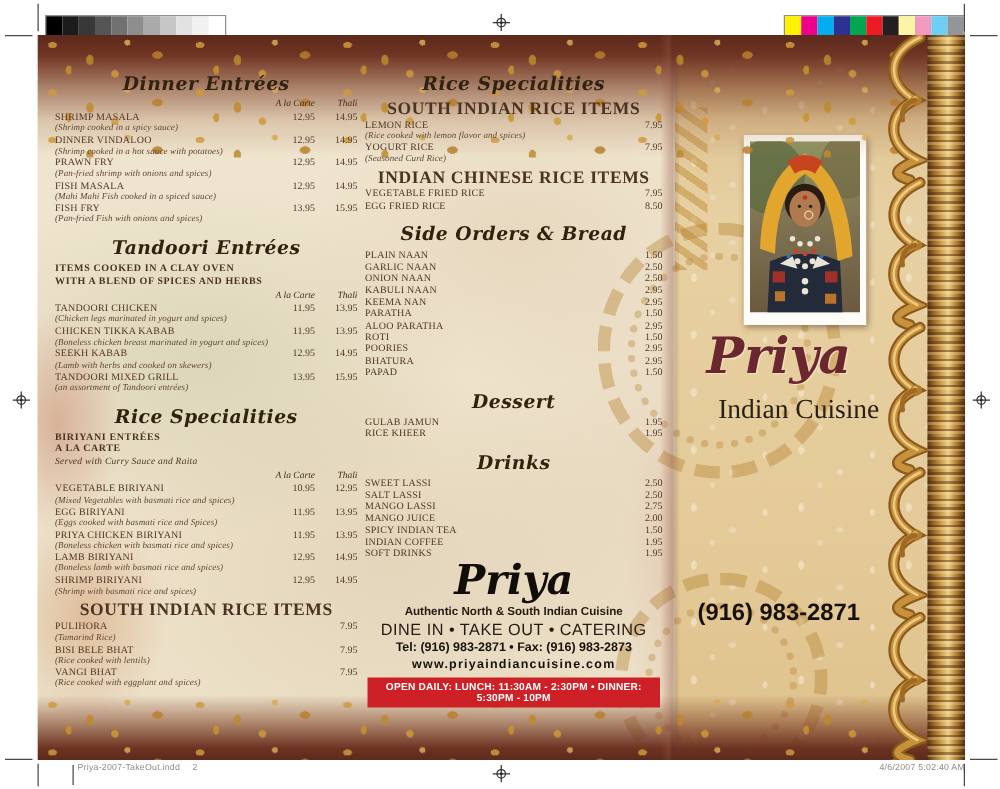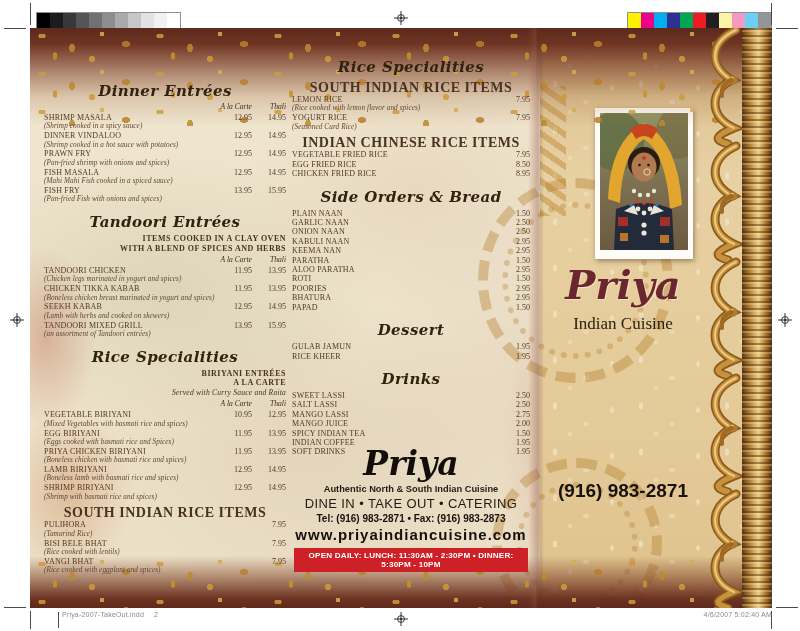--- a/index.html
+++ b/index.html
@@ -36,46 +36,46 @@
       radial-gradient(5px 7px at 42px 20px, #bd8a30 58%, transparent 62%),
       radial-gradient(4px 4px at 72px 6px, #d8ab55 58%, transparent 62%),
       radial-gradient(7px 5px at 96px 16px, #b97f2c 58%, transparent 62%),
       radial-gradient(5px 5px at 62px 31px, #cf9a3d 58%, transparent 62%),
       radial-gradient(4px 6px at 25px 28px, #c8922f 58%, transparent 62%);
     background-size:118px 38px;}
   .fold{position:absolute;left:498px;top:0;width:16px;height:100%;
     background:linear-gradient(to right,rgba(150,80,65,0),rgba(158,88,70,.30) 45%,rgba(95,45,35,.28) 62%,rgba(150,80,65,0));}
   
   .col{position:absolute;top:30px;color:#503726;}
-  .col-left{left:14px;width:242px;margin-top:24px;}
+  .col-left{left:14px;width:242px;}
   .col-mid{left:262px;width:238px;}
   .m-section{margin-bottom:9px;}
   .m-title{font-family:"DejaVu Serif",serif;font-style:italic;font-weight:700;font-size:15px;
            line-height:18px;color:#31220f;text-align:center;letter-spacing:.4px;margin:9px 0 3px;}
   .m-section:first-child .m-title{margin-top:0;}
-  .m-sub{font-size:8px;font-weight:700;letter-spacing:.5px;color:#4a3322;text-align:right;line-height:9.5px;}
+  .m-sub{font-size:8px;font-weight:700;letter-spacing:.5px;color:#4a3322;text-align:left;line-height:9.5px;}
   .m-sub.italic{font-style:italic;font-weight:400;font-size:7.6px;letter-spacing:.2px;}
   .m-group-label{font-size:14px;font-weight:700;color:#4a3322;text-align:center;letter-spacing:.5px;margin:7px 0 3px;line-height:9px;}
   .m-phead{display:flex;justify-content:flex-end;font-style:italic;font-size:7.6px;color:#3f2d1f;line-height:8.5px;margin:3px 0 1.5px;}
   .m-phead span{text-align:right;}
   .m-phead .w2{width:46px;}
   .m-phead .w1{width:34px;}
   .m-row{display:flex;align-items:baseline;font-size:8px;line-height:9.4px;color:#533827;}
   .m-name{flex:1;letter-spacing:.2px;}
   .m-price{width:34px;text-align:right;}
   .m-price.w2{width:46px;}
   .m-desc{font-size:7.2px;font-style:italic;color:#5e4634;line-height:8.8px;letter-spacing:.1px;}
   
   .footer{position:absolute;left:262px;top:418px;width:238px;text-align:center;color:#17110c;}
   .f-logo{font-family:"DejaVu Serif",serif;font-style:italic;font-weight:700;font-size:33px;line-height:36px;color:#120d09;}
   .f-tag{font-family:"Liberation Sans",sans-serif;font-weight:700;font-size:9.3px;margin-top:2px;color:#241a12;}
   .f-serv{font-family:"Liberation Sans",sans-serif;font-weight:400;font-size:13px;letter-spacing:.4px;margin-top:2px;color:#241a12;}
   .f-addr{font-family:"Liberation Sans",sans-serif;font-weight:700;font-size:10px;margin-top:4px;}
   .f-tel{font-family:"Liberation Sans",sans-serif;font-weight:700;font-size:10px;margin-top:2px;}
-  .f-web{font-family:"Liberation Sans",sans-serif;font-weight:700;font-size:15px;letter-spacing:1px;margin-top:2px;}
+  .f-web{font-family:"Liberation Sans",sans-serif;font-weight:700;font-size:10px;letter-spacing:1px;margin-top:2px;}
   .f-hours{margin:5px 2px 0;background:#cd2027;color:#fff;font-family:"Liberation Sans",sans-serif;
            font-weight:700;font-size:8.1px;padding:3px 0;letter-spacing:.2px;}
   
   .cover{position:absolute;left:510px;top:0;width:232px;height:580px;
      background:linear-gradient(#d9bd8b,#e7d0a2 25%,#e4ca98 70%,#dec28c);}
   .cover-speckle{position:absolute;inset:0;opacity:.55;
     background-image:
       radial-gradient(4px 6px at 15px 10px, rgba(246,238,216,.95) 55%, transparent 62%),
       radial-gradient(5px 4px at 46px 28px, rgba(240,230,205,.85) 55%, transparent 62%),
       radial-gradient(3px 5px at 72px 14px, rgba(248,240,220,.9) 55%, transparent 62%),
@@ -85,21 +85,21 @@
   .medallion::after{content:"";position:absolute;inset:14px;border-radius:50%;border:6px dotted rgba(176,122,36,.4);}
   .med1{left:-62px;top:150px;width:175px;height:185px;}
   .med2{left:-48px;top:430px;width:150px;height:150px;}
   .goldpatch{position:absolute;left:0;top:58px;width:26px;height:130px;opacity:.55;
     background:repeating-linear-gradient(35deg,rgba(185,130,40,.8) 0 6px,rgba(185,130,40,0) 6px 13px);}
   .photo{position:absolute;left:55px;top:80px;background:#fdfcf8;padding:5px;
          box-shadow:1px 2px 5px rgba(60,30,15,.45);}
   .c-text{position:absolute;left:0;width:166px;text-align:center;}
   .c-brand{top:234px;font-family:"DejaVu Serif",serif;font-style:italic;font-weight:700;
            font-size:40px;line-height:46px;color:#6b2730;text-shadow:1px 1px 0 rgba(255,240,210,.6);}
-  .c-sub{top:286px;font-family:"Liberation Serif",serif;font-size:17px;color:#2b2014;}
+  .c-sub{top:286px;font-family:"Liberation Serif",serif;font-size:22px;color:#2b2014;margin-left:16px;}
   .c-takeout{top:432px;font-family:"Liberation Sans",sans-serif;font-weight:700;font-size:15px;
              letter-spacing:.3px;color:#8c2426;}
   .c-phone{top:452px;font-family:"Liberation Sans",sans-serif;font-weight:700;font-size:19px;color:#17110c;}
   
   .frame{position:absolute;right:0;top:0;width:70px;height:580px;}
   .frame-scroll{position:absolute;left:0;top:0;width:40px;height:580px;}
   .frame-edge{position:absolute;right:0;top:0;width:30px;height:580px;
     background:linear-gradient(to right,#5a3514,#9a6a28 18%,#d9ad5e 42%,#ecd08a 55%,#a9742c 80%,#4f2f10);}
   .frame-edge::after{content:"";position:absolute;inset:0;
     background:repeating-linear-gradient(to bottom,rgba(70,38,10,.45) 0 2px,rgba(255,232,170,.30) 2px 4px,rgba(0,0,0,0) 4px 7px);}
@@ -392,24 +392,20 @@
         <div class="m-desc">(Seasoned Curd Rice)</div>
         <div class="m-group-label">INDIAN CHINESE RICE ITEMS</div>
         <div class="m-row">
           <span class="m-name">VEGETABLE FRIED RICE</span>
           <span class="m-price">7.95</span>
         </div>
         <div class="m-row">
           <span class="m-name">EGG FRIED RICE</span>
           <span class="m-price">8.50</span>
         </div>
-        <div class="m-row">
-          <span class="m-name">CHICKEN FRIED RICE</span>
-          <span class="m-price">8.95</span>
-        </div>
       </div>
       <div class="m-section">
         <div class="m-title">Side Orders &amp; Bread</div>
         <div class="m-row">
           <span class="m-name">PLAIN NAAN</span>
           <span class="m-price">1.50</span>
         </div>
         <div class="m-row">
           <span class="m-name">GARLIC NAAN</span>
           <span class="m-price">2.50</span>

